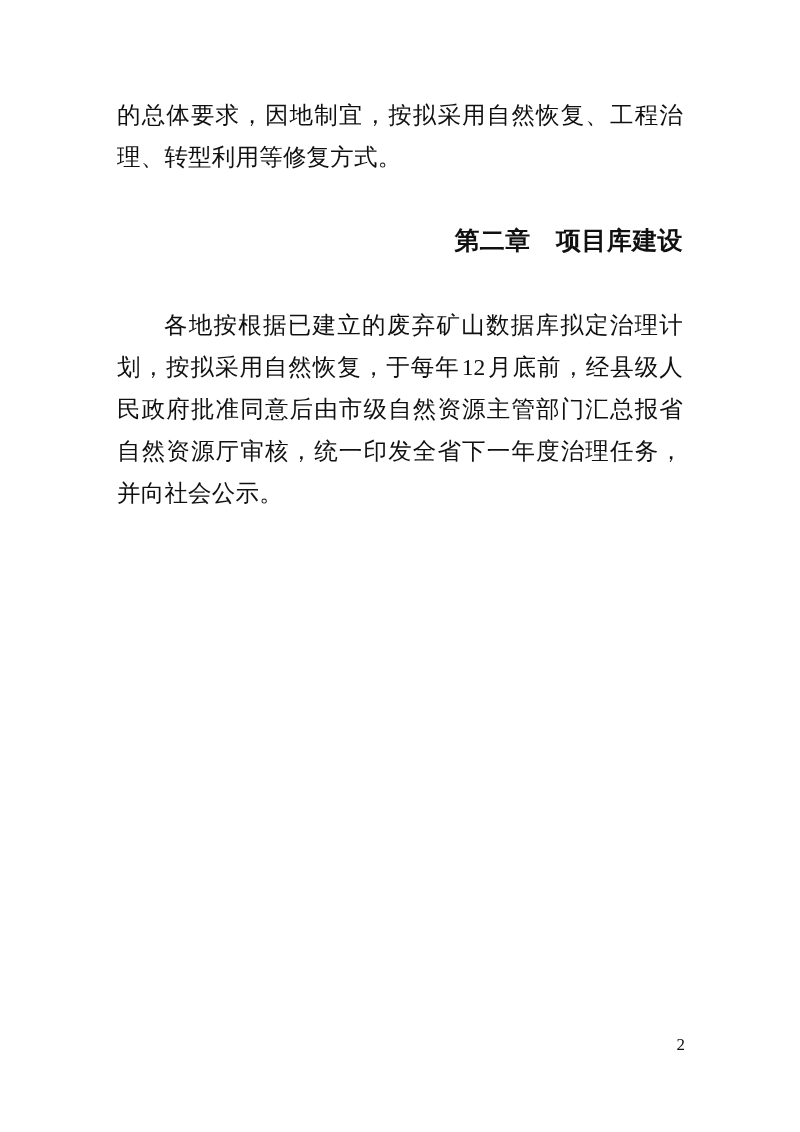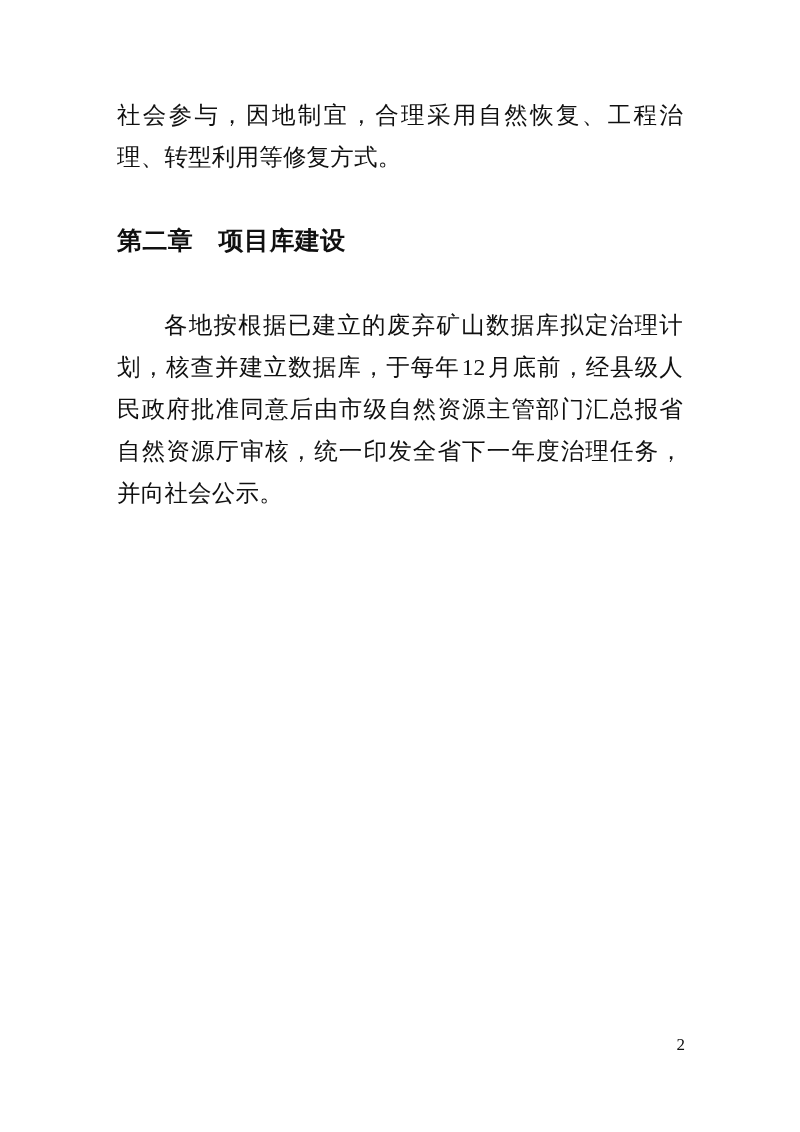--- a/index.html
+++ b/index.html
@@ -57,21 +57,21 @@
     font-family: "Liberation Serif", "DejaVu Serif", serif;
     padding: 0 2px;
     letter-spacing: 0;
   }
 
   
   .chapter-heading {
     font-size: 25px;
     line-height: 42px;
     font-weight: bold;
-    text-align: left;
+    text-align: right;
     text-indent: 0;
     margin: 0;
     letter-spacing: 0.4px;
     white-space: pre;
   }
 
   .spacer-line {
     height: 42px;
   }
 
@@ -86,29 +86,29 @@
     text-align: right;
   }
 </style>
 </head>
 <body>
 
 <div class="page">
 
   <div class="text-column">
 
-    <p class="para no-indent">社会参与，因地制宜，合理采用自然恢复、工程治理、转型利用等修复方式。</p>
+    <p class="para no-indent">的总体要求，因地制宜，按拟采用自然恢复、工程治理、转型利用等修复方式。</p>
 
 
     <div class="spacer-line"></div>
 
     <p class="chapter-heading">第二章　项目库建设</p>
 
     <div class="spacer-line"></div>
 
 
-    <p class="para"><span>各地按根据已建立的废弃矿山数据库拟定治理计划，核查并建立数据库，于每年</span><span class="num">12</span><span>月底前，经县级人民政府批准同意后由市级自然资源主管部门汇总报省自然资源厅审核，统一印发全省下一年度治理任务，并向社会公示。</span></p>
+    <p class="para"><span>各地按根据已建立的废弃矿山数据库拟定治理计划，按拟采用自然恢复，于每年</span><span class="num">12</span><span>月底前，经县级人民政府批准同意后由市级自然资源主管部门汇总报省自然资源厅审核，统一印发全省下一年度治理任务，并向社会公示。</span></p>
 
   </div>
 
   <div class="page-number">2</div>
 
 </div>
 
 </body></html>

